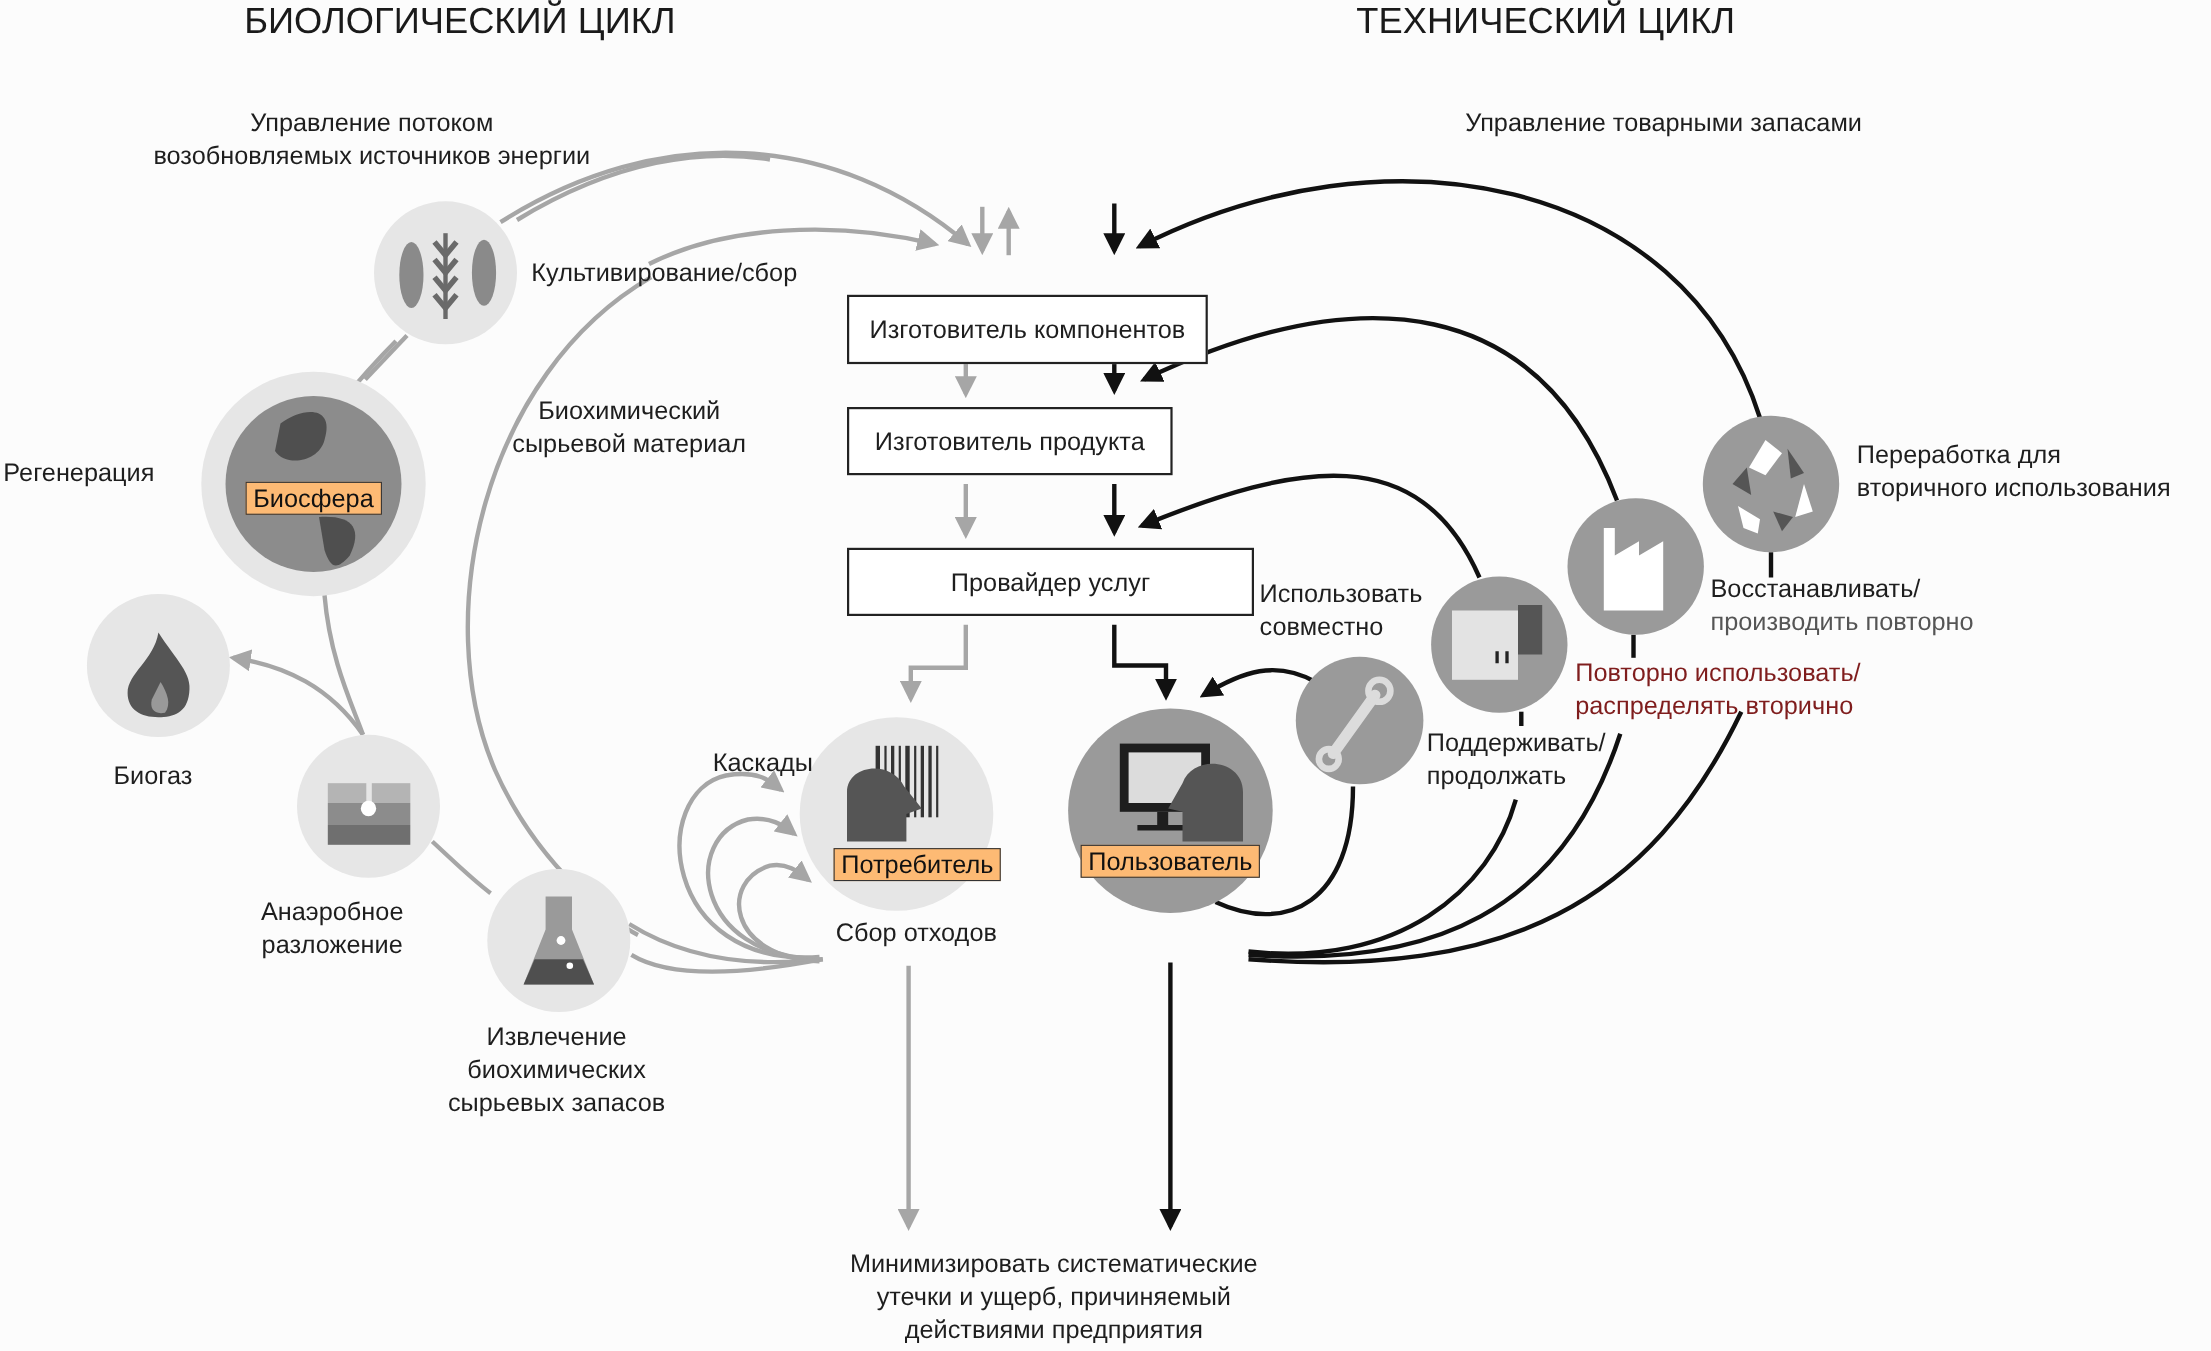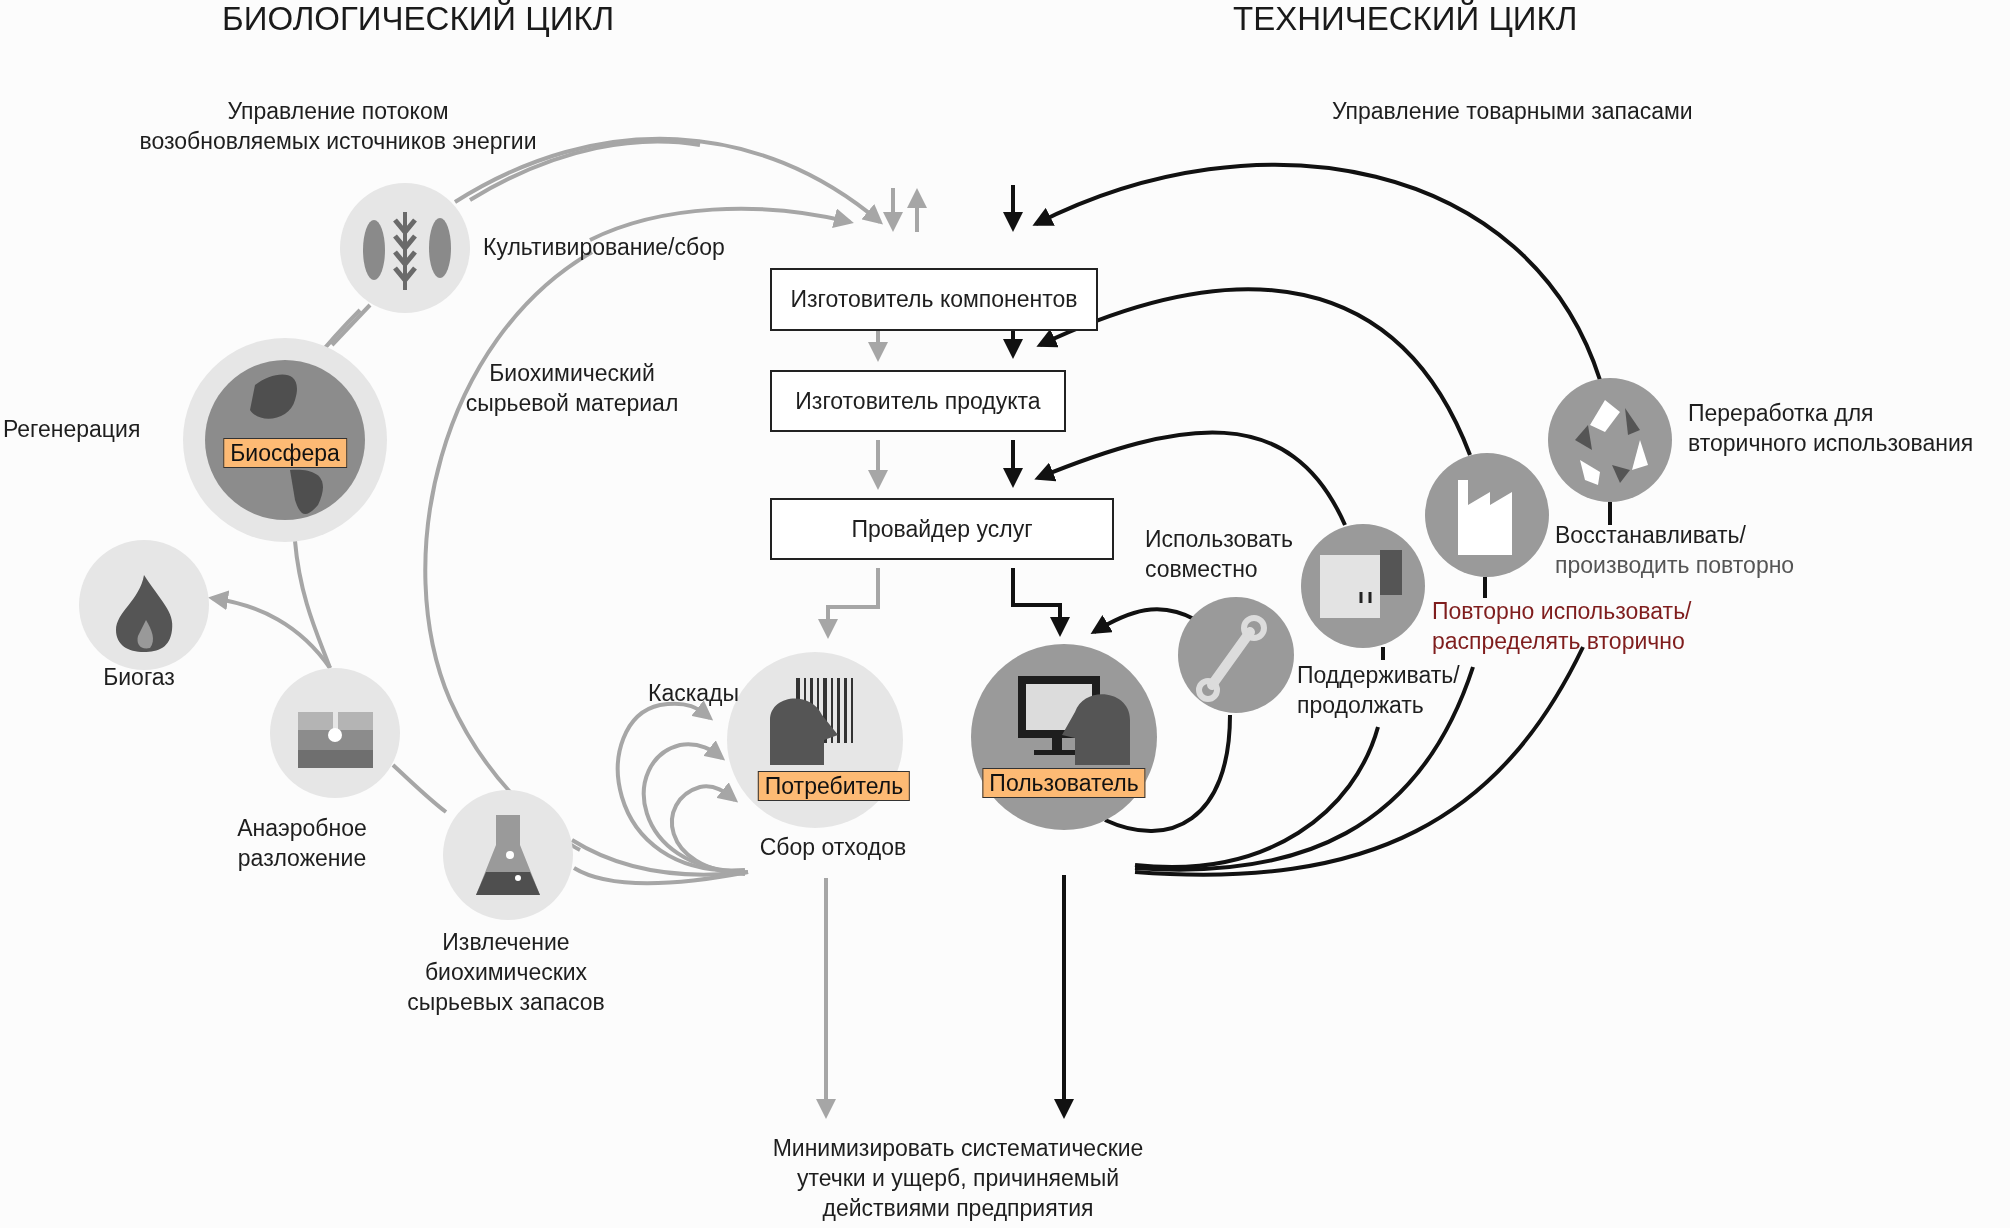--- a/index.html
+++ b/index.html
@@ -183,37 +183,37 @@
   <div>Управление потоком</div>
   <div>возобновляемых источников энергии</div>
 </div>
 <div class="lbl" style="left:483px; top:232px;">Культивирование/сбор</div>
 <div class="lbl c" style="left:572px; top:358px;">
   <div>Биохимический</div>
   <div>сырьевой материал</div>
 </div>
 <div class="lbl" style="left:3px; top:414px;">Регенерация</div>
 <div class="tag" style="left:285px; top:438px;">Биосфера</div>
-<div class="lbl c" style="left:139px; top:662px;text-align:right;">Биогаз</div>
+<div class="lbl c" style="left:139px; top:690px;text-align:right;">Биогаз</div>
 <div class="lbl c" style="left:302px; top:813px;">
   <div>Анаэробное</div>
   <div>разложение</div>
 </div>
 <div class="lbl c" style="left:506px; top:927px;">
   <div>Извлечение</div>
   <div>биохимических</div>
   <div>сырьевых запасов</div>
 </div>
 <div class="lbl" style="left:648px; top:678px;">Каскады</div>
 <div class="tag" style="left:834px; top:771px;">Потребитель</div>
 <div class="lbl c" style="left:833px; top:832px;">Сбор отходов</div>
 
 <div class="box" style="left:770px; top:241px; width:328px; height:63px;margin-top:27px;">Изготовитель компонентов</div>
 <div class="box" style="left:770px; top:370px; width:296px; height:62px;">Изготовитель продукта</div>
-<div class="box" style="left:770px; top:498px; width:344px; height:62px;">Провайдер услуг</div>
+<div class="box" style="left:770px; top:498px; width:370px; height:62px;">Провайдер услуг</div>
 
 <div class="lbl" style="left:1297px; top:96px;margin-left:35px;">Управление товарными запасами</div>
 <div class="lbl" style="left:1688px; top:398px;">
   <div>Переработка для</div>
   <div>вторичного использования</div>
 </div>
 <div class="lbl" style="left:1555px; top:520px;">
   <div>Восстанавливать/</div>
   <div class="gray" style="color:#555;">производить повторно</div>
 </div>

